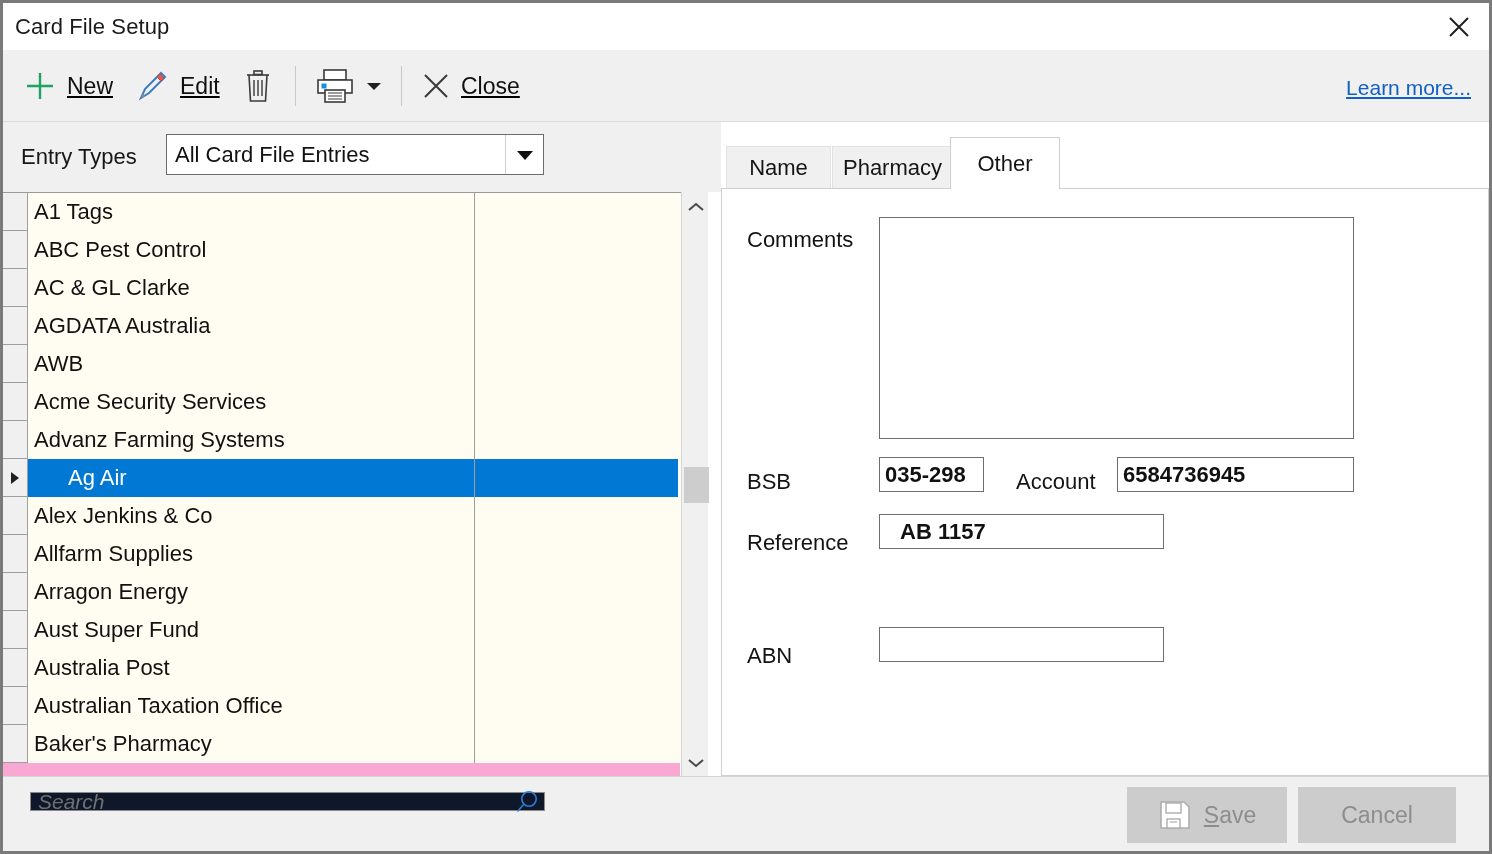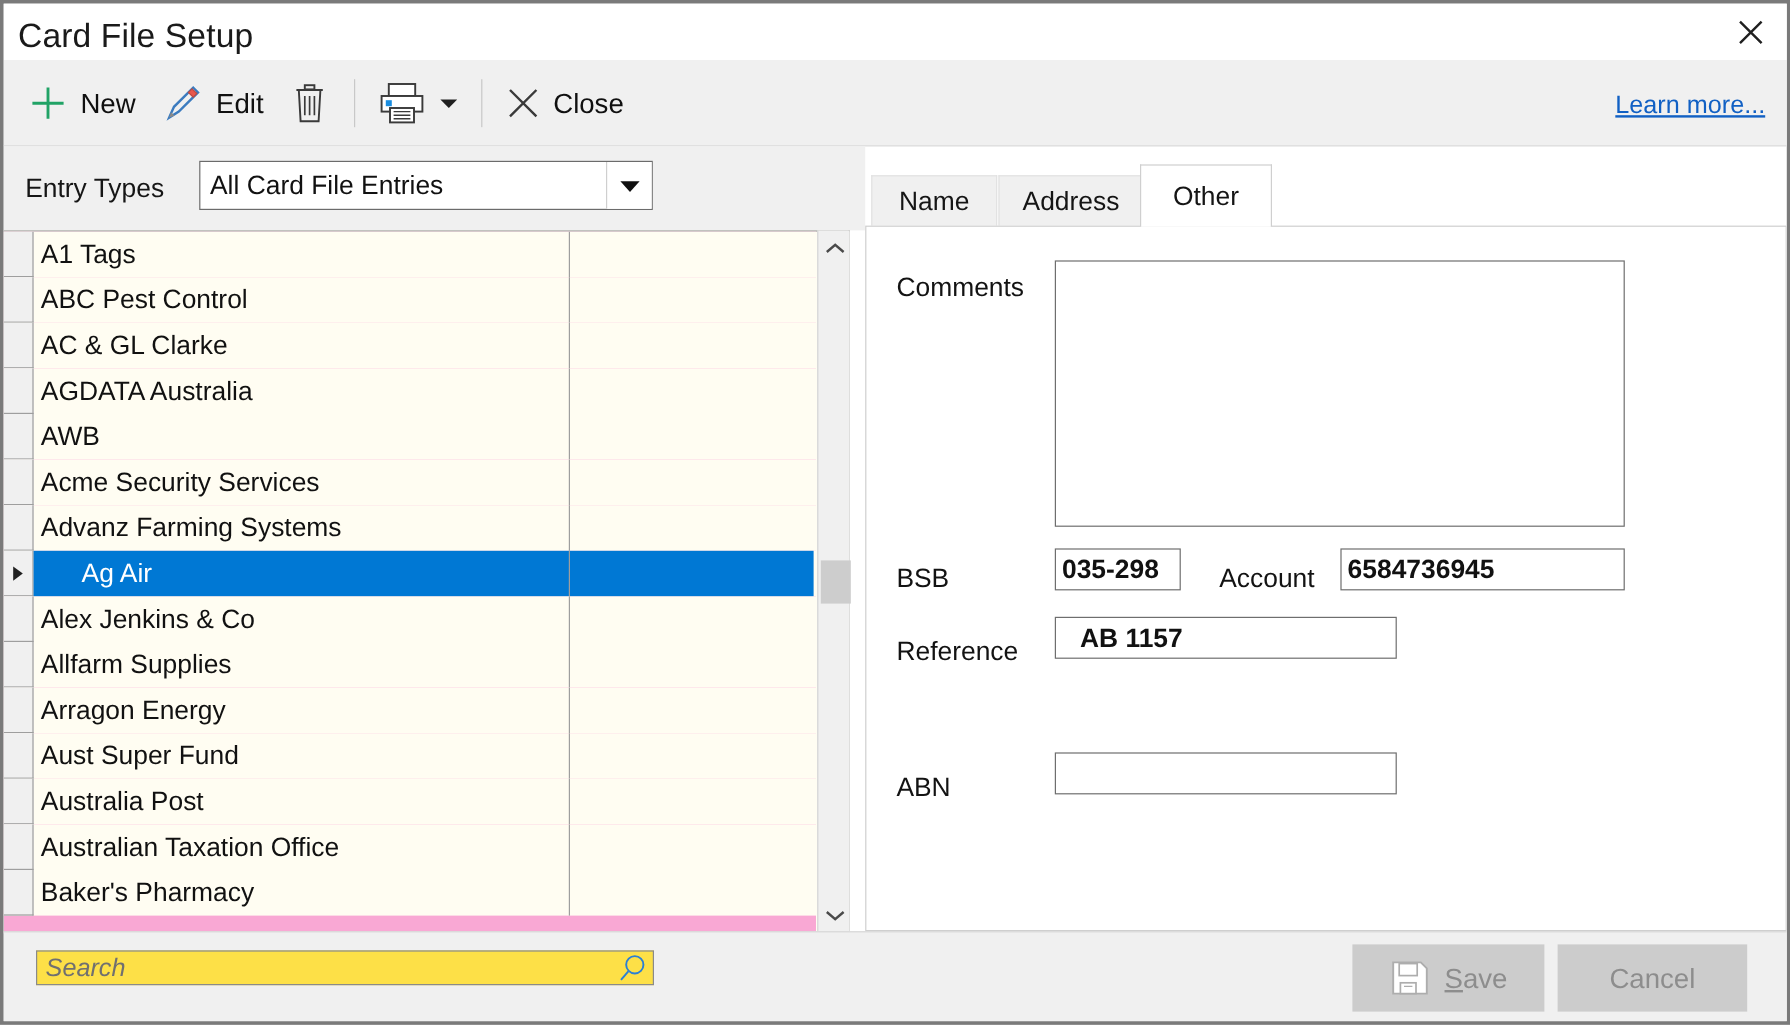--- a/index.html
+++ b/index.html
@@ -21,21 +21,21 @@
   }
 
   
   .titlebar {
     position: absolute; left: 0; top: 0;
     width: 1486px; height: 47px;
     background: #ffffff;
   }
   .title-text {
     position: absolute; left: 12px; top: 11px;
-    font-size: 28px; color: #1a1a1a; letter-spacing: .1px;
+    font-size: 22px; color: #1a1a1a; letter-spacing: .1px;
   }
   .close-btn {
     position: absolute; right: 0; top: 0;
     width: 60px; height: 47px;
     display: flex; align-items: center; justify-content: center;
     cursor: pointer;
   }
   .close-btn svg { display: block; }
 
   
@@ -43,20 +43,21 @@
     position: absolute; left: 0; top: 47px;
     width: 1486px; height: 72px;
     background: #f0f0f0;
     border-bottom: 1px solid #dcdcdc;
   }
   .tb-item {
     position: absolute; top: 0; height: 72px;
     display: flex; align-items: center; gap: 10px;
     cursor: pointer;
     padding: 0 6px;
+    text-decoration: underline;
   }
   .tb-label { font-size: 23px; color: #101010; }
   .tb-sep {
     position: absolute; top: 16px; width: 1px; height: 40px;
     background: #c8c8c8;
   }
   .learn-more {
     position: absolute; right: 18px; top: 26px;
     font-size: 21px; color: #1160c4;
     text-decoration: underline;
@@ -168,22 +169,22 @@
 
   
   .bottombar {
     position: absolute; left: 0; bottom: 0;
     width: 1486px; height: 75px;
     background: #f0f0f0;
     border-top: 1px solid #d6d6d6;
   }
   .search-box {
     position: absolute; left: 27px; top: 15px;
-    width: 515px; height: 29px;
-    background: #fde047;
+    width: 515px; height: 19px;
+    background: #0f172a;
     border: 1px solid #8a8a8a;
     display: flex; align-items: center;
     cursor: text;
   }
   .search-ph {
     flex: 1; padding-left: 7px;
     font-size: 21px; font-style: italic; color: #707070;
     white-space: nowrap; overflow: hidden;
   }
   .search-icon-wrap {
@@ -445,21 +446,21 @@
         <path d="M2 3 L9 9 L16 3" stroke="#4a4a4a" stroke-width="2" fill="none"></path>
       </svg>
     </div>
   </div>
 
   <div class="tabstrip">
     <div class="tab tab-name">
       <span>Name</span>
     </div>
     <div class="tab tab-address">
-      <span>Address</span>
+      <span>Pharmacy</span>
     </div>
     <div class="tab tab-other">
       <span>Other</span>
     </div>
   </div>
 
   <div class="panel">
     <div class="field-label lbl-comments">Comments</div>
     <div class="comments-box"></div>
 

